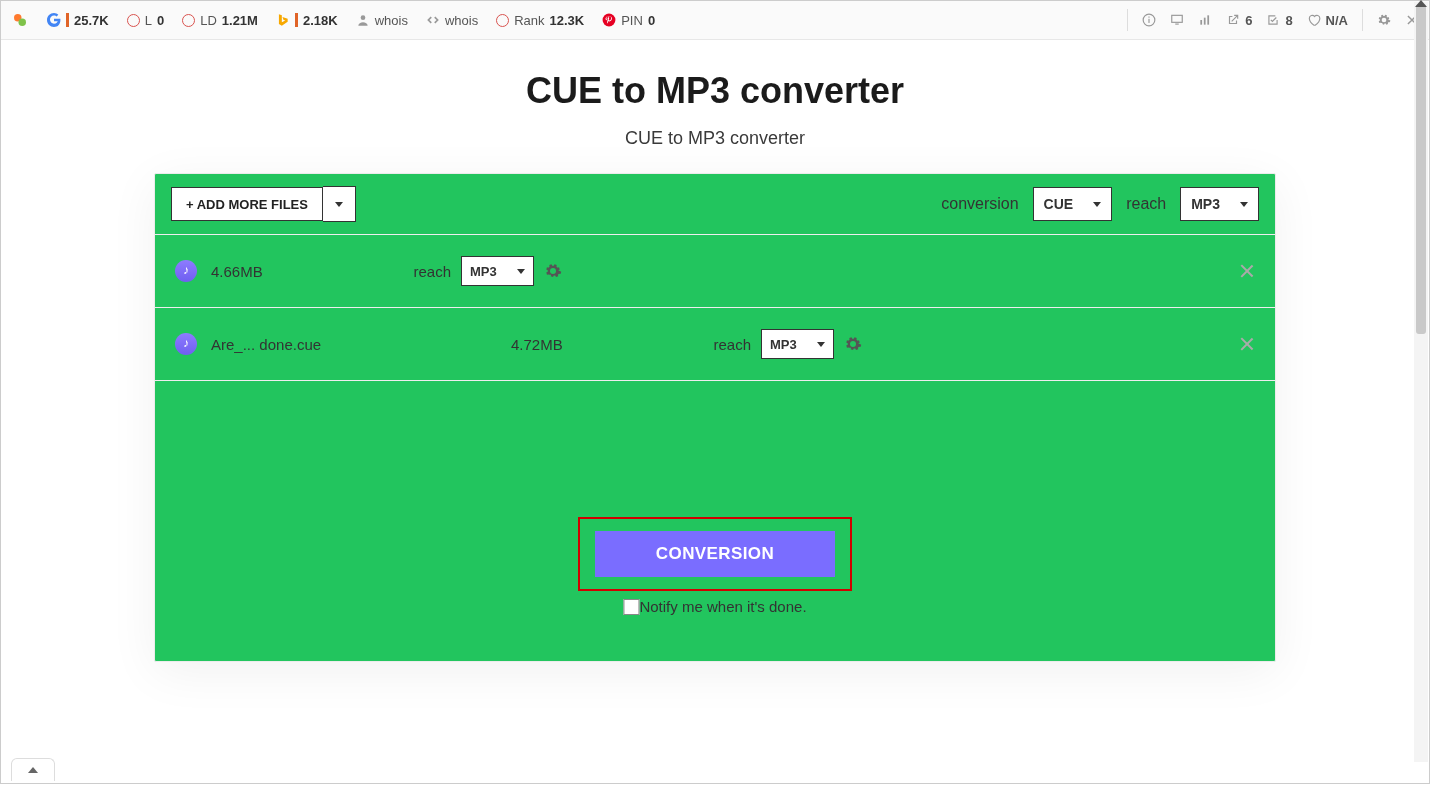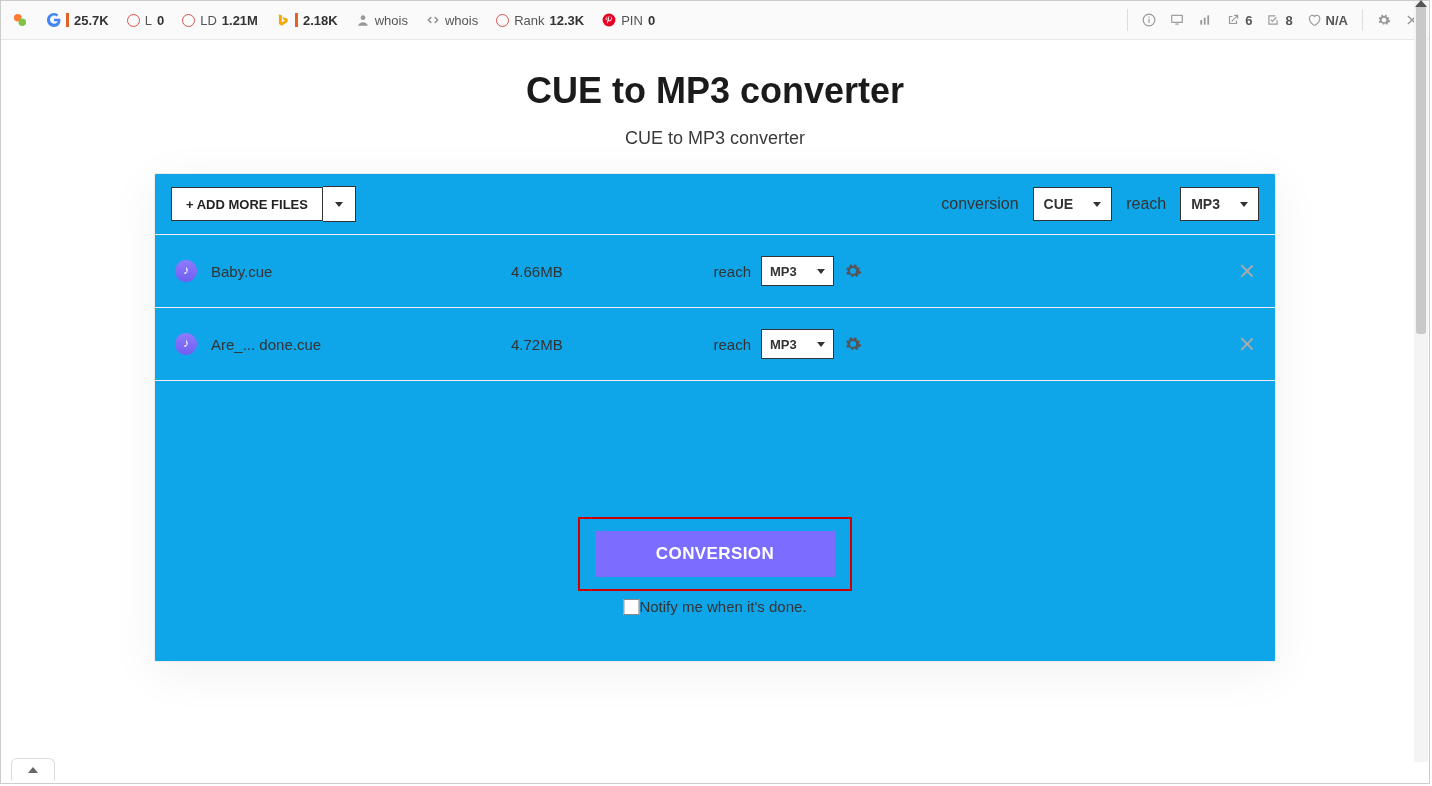--- a/index.html
+++ b/index.html
@@ -74,21 +74,21 @@
     margin:0 0 16px;
   }
   .subtitle {
     font-size:18px;
     color:#3a3a3a;
     margin:0 0 24px;
   }
   .card {
     width:1120px;
     margin: 0 auto;
-    background:#0ea5e9;
+    background:#22c55e;
     border:1px solid #ececec;
     border-radius:2px;
     box-shadow: 0 10px 50px rgba(0,0,0,0.06);
     text-align:left;
   }
   .card-top {
     height:60px;
     display:flex;
     align-items:center;
     padding:0 16px;
@@ -381,21 +381,20 @@
           <span class="plain-label">reach</span>
           <div class="select-like">
             <span>MP3</span>
             <span class="caret"></span>
           </div>
         </div>
       </div>
 
       <div class="row">
         <span class="note-icon"></span>
-        <span class="col-name">Baby.cue</span>
         <span class="col-size">4.66MB</span>
         <span class="col-reach">reach</span>
         <div class="select-like small">
           <span>MP3</span>
           <span class="caret"></span>
         </div>
         <svg class="gear-row" viewBox="0 0 24 24">
             <path d="M12 8a4 4 0 100 8 4 4 0 000-8zm9 4l2 1-1 3-2-.5a8 8 0 01-1.5 1.5l.5 2-3 1-1-2h-2l-1 2-3-1 .5-2A8 8 0 016 16.5L4 17l-1-3 2-1v-2l-2-1 1-3 2 .5A8 8 0 017.5 6L7 4l3-1 1 2h2l1-2 3 1-.5 2A8 8 0 0118 7.5l2-.5 1 3-2 1z"></path>
           </svg>
         <span class="row-close"></span>

